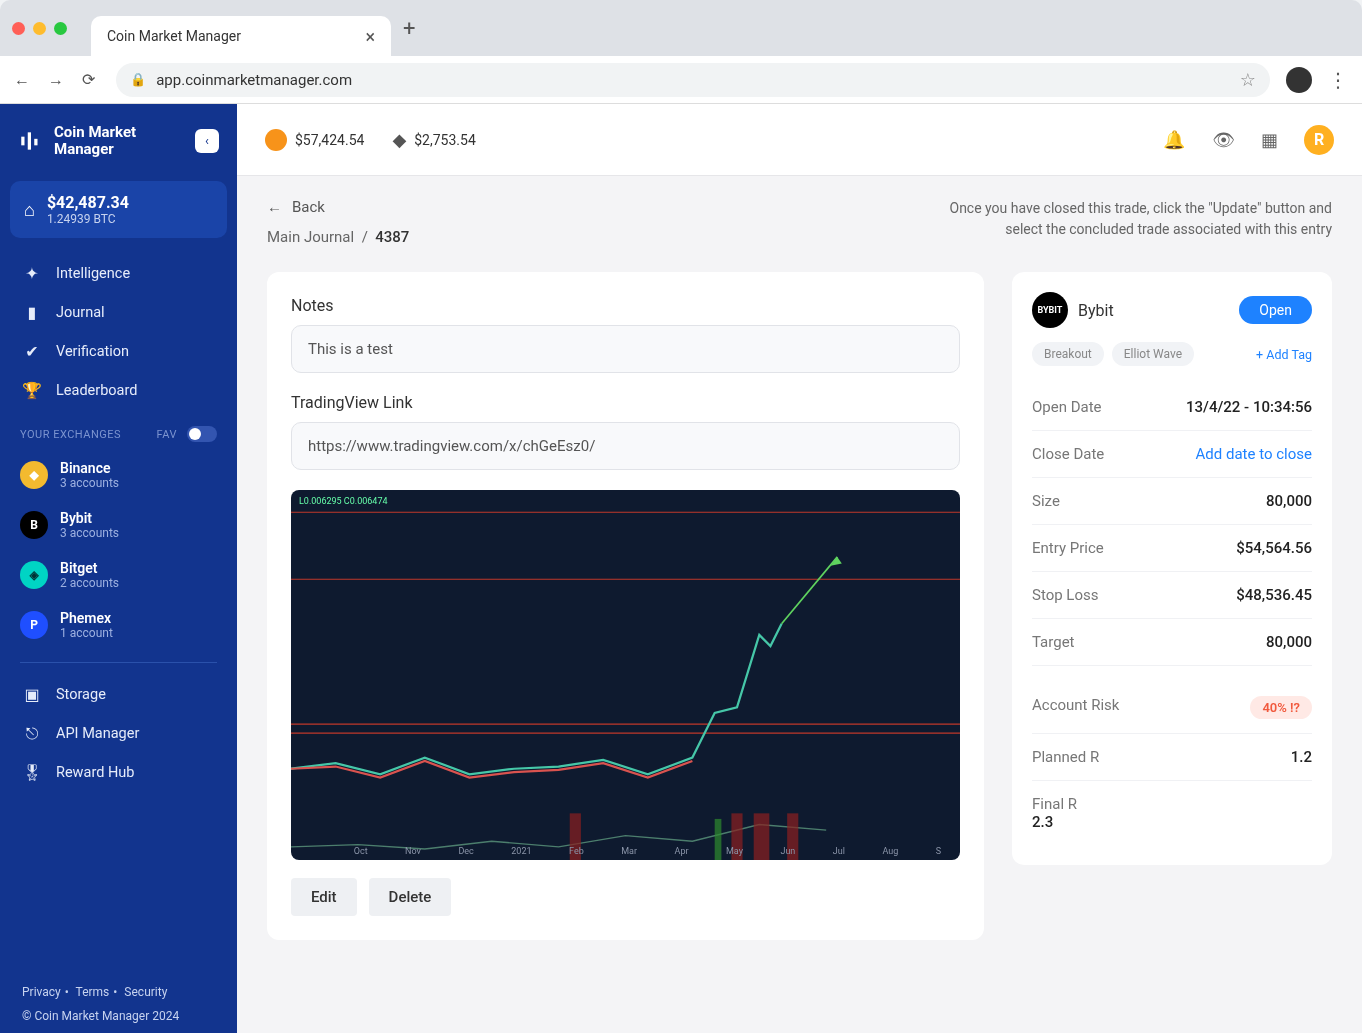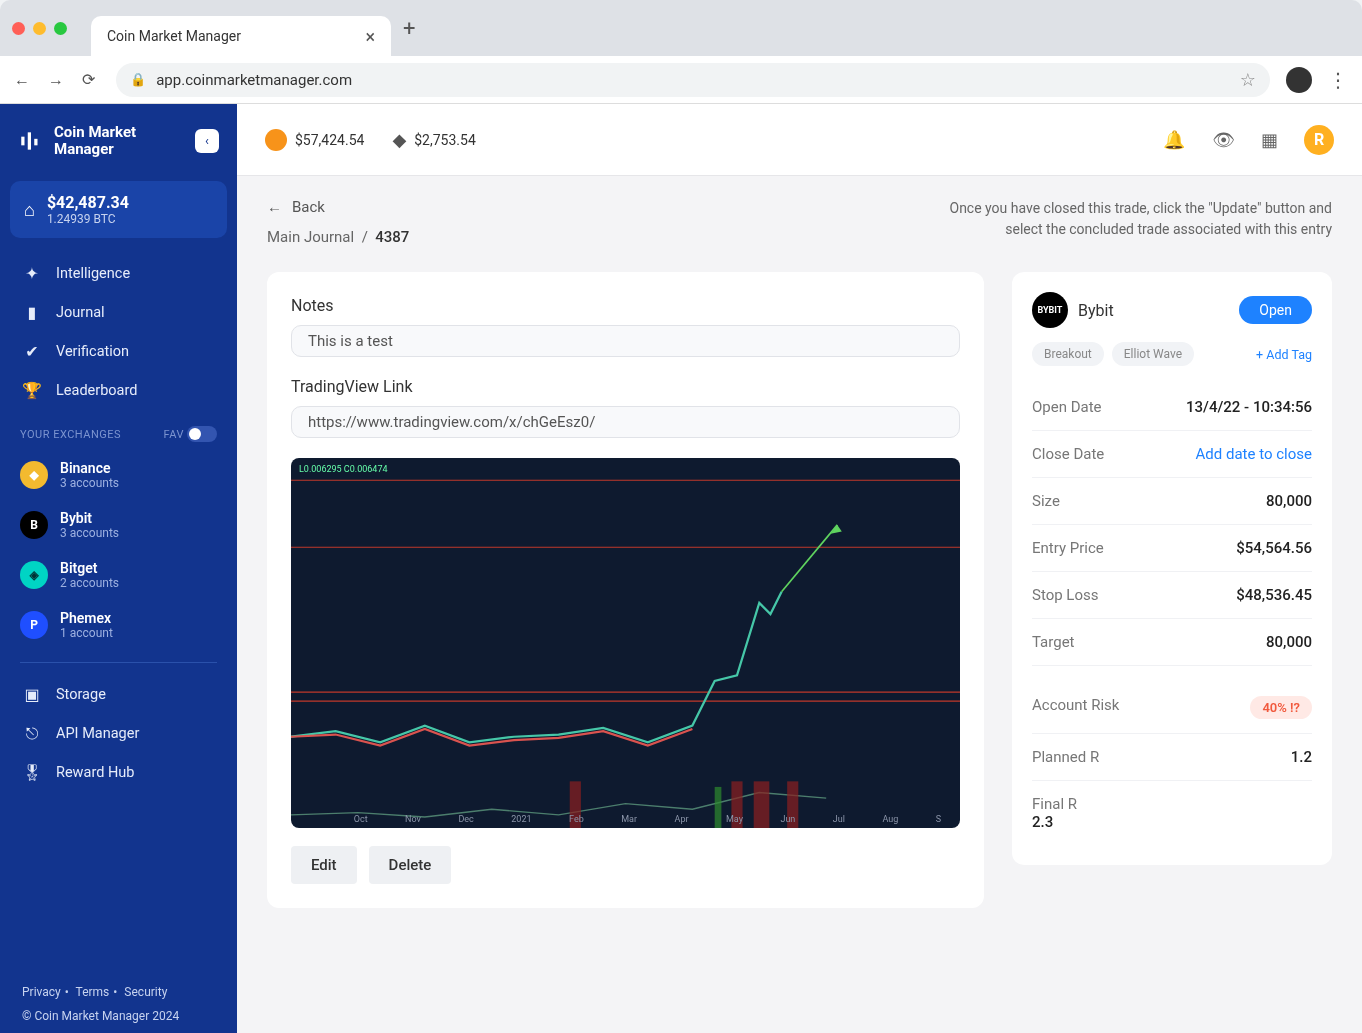--- a/index.html
+++ b/index.html
@@ -33,21 +33,21 @@
 .collapse-btn{background:#fff;color:#12348e;width:24px;height:24px;border-radius:6px;display:flex;align-items:center;justify-content:center;font-size:13px;}
 
 .balance-card{margin:4px 10px 16px;background:#1a44a8;border-radius:10px;padding:12px 14px;display:flex;align-items:center;gap:12px;}
 .home-ico{color:#fff;font-size:18px;}
 .balance-usd{font-weight:700;font-size:16px;}
 .balance-btc{font-size:12px;color:#c6d2ef;}
 
 .nav-item{display:flex;align-items:center;gap:14px;padding:10px 22px;font-size:14.5px;color:#e6ecfa;}
 .nav-item .ico{width:20px;text-align:center;font-size:16px;}
 .section-label{display:flex;align-items:center;justify-content:space-between;padding:16px 20px 8px;font-size:11px;letter-spacing:.5px;color:#7b93cf;}
-.fav-toggle{display:flex;align-items:center;gap:3px;font-size:11px;}
+.fav-toggle{display:flex;align-items:center;gap:10px;font-size:11px;}
 .toggle{width:30px;height:16px;background:#3355b0;border-radius:10px;position:relative;}
 .toggle::after{content:"";position:absolute;left:2px;top:2px;width:12px;height:12px;background:#fff;border-radius:50%;}
 
 .exchange{display:flex;align-items:center;gap:12px;padding:10px 20px;}
 .ex-ico{width:28px;height:28px;border-radius:50%;display:flex;align-items:center;justify-content:center;font-size:12px;font-weight:700;}
 .ex-name{font-size:14px;font-weight:600;}
 .ex-sub{font-size:12px;color:#9db0e0;}
 
 .sidebar-divider{height:1px;background:#2a51ab;margin:12px 20px;}
 .footer-links{padding:8px 22px;font-size:12px;color:#c6d2ef;}
@@ -68,21 +68,21 @@
 .page-head{padding:22px 30px 10px;display:flex;justify-content:space-between;align-items:flex-start;}
 .back-row{display:flex;align-items:center;gap:10px;color:#555;font-size:15px;}
 .crumb{margin-top:12px;font-size:15px;color:#666;}
 .crumb .cur{color:#333;font-weight:500;}
 .hint{text-align:right;font-size:14px;color:#666;max-width:420px;line-height:1.5;}
 
 .content{display:flex;gap:28px;padding:16px 30px 30px;flex:1;overflow:auto;}
 .left-col{flex:1;}
 .card{background:#fff;border-radius:12px;padding:24px;}
 .field-label{font-size:16px;color:#333;margin-bottom:10px;}
-.text-input{width:100%;border:1px solid #e1e3e8;background:#f8f9fb;border-radius:10px;padding:6px 16px;font-size:15px;color:#555;margin-bottom:20px;}
+.text-input{width:100%;border:1px solid #e1e3e8;background:#f8f9fb;border-radius:10px;padding:14px 16px;font-size:15px;color:#555;margin-bottom:20px;}
 .chart-img{width:100%;height:370px;border-radius:8px;background:#0e1a2f;position:relative;overflow:hidden;margin-bottom:18px;}
 .btn-row{display:flex;gap:12px;}
 .btn{background:#eef0f3;border:none;border-radius:4px;padding:10px 20px;font-size:15px;color:#333;font-weight:500;}
 
 .right-col{width:320px;}
 .pos-card{background:#fff;border-radius:12px;overflow:hidden;}
 .pos-header{background:#3fbf7f;color:#fff;text-align:center;padding:14px;font-size:19px;font-weight:700;}
 .pos-body{padding:20px;}
 .pos-top{display:flex;align-items:center;justify-content:space-between;margin-bottom:14px;}
 .ex-badge{display:flex;align-items:center;gap:10px;}

